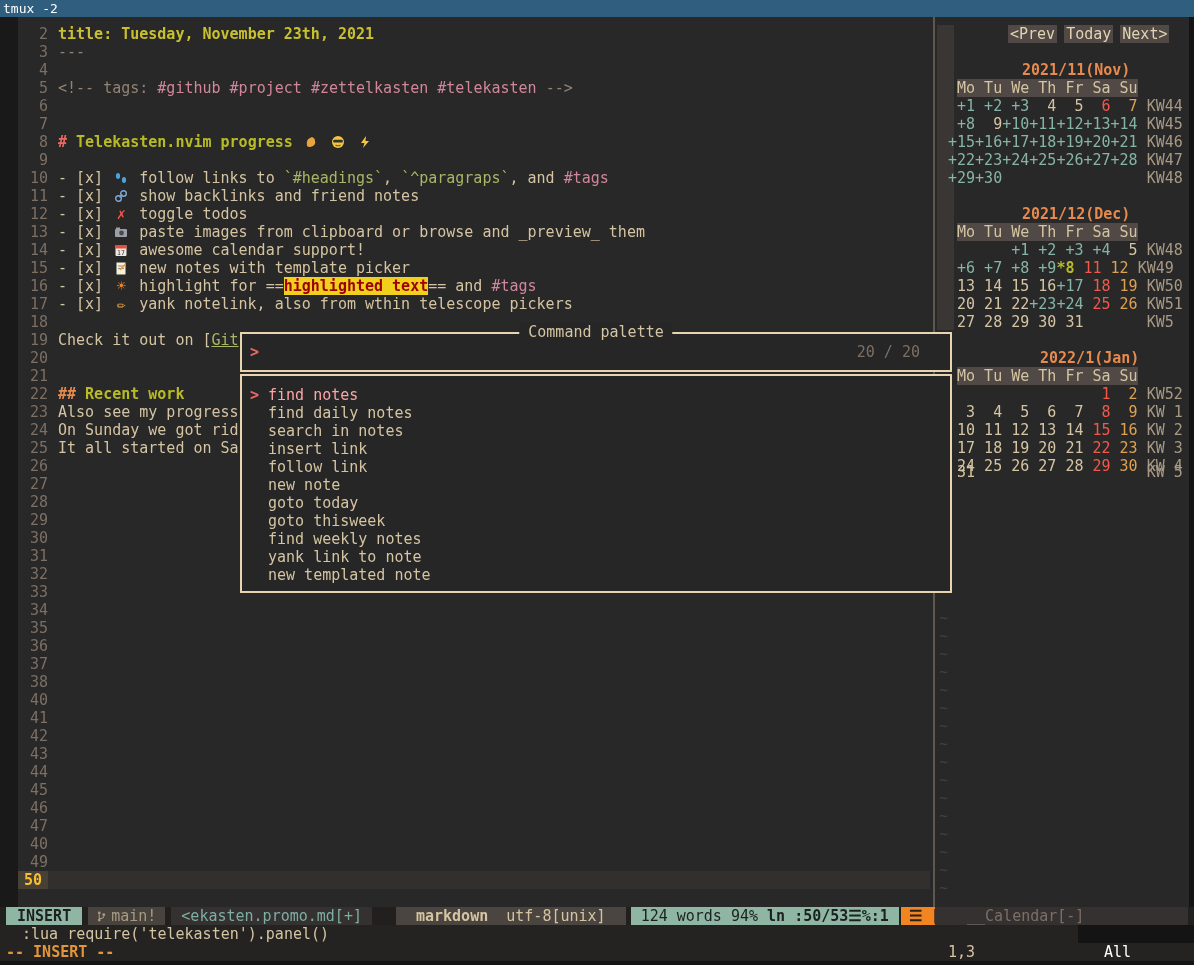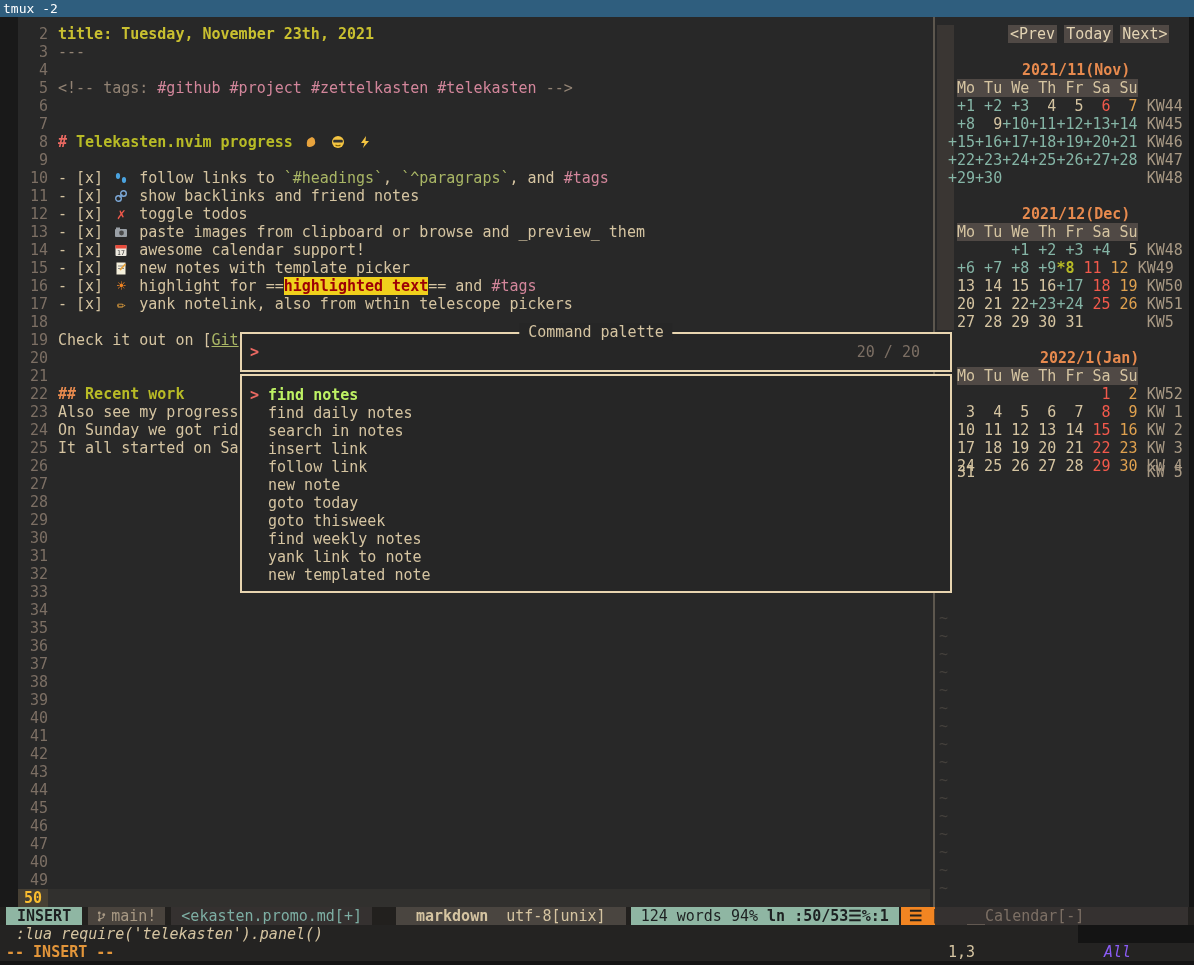--- a/index.html
+++ b/index.html
@@ -53,42 +53,42 @@
   .pbox{position:relative;border:2px solid #e8d5b0;background:#262626;box-sizing:border-box;}
   #pbox1{height:40px;}
   #ptitle{position:absolute;top:-11px;left:50%;transform:translateX(-50%);
           background:#262626;padding:0 9px;color:#d5c4a1;}
   #promptrow{display:flex;align-items:center;height:100%;padding:0 30px 0 8px;}
   #promptchar{color:#ea6962;font-weight:bold;white-space:pre;}
   #pcounter{margin-left:auto;color:#7c6f64;}
   #pbox2{margin-top:2px;height:219px;padding:10px 0 0 8px;}
   .pitem{height:18px;display:flex;white-space:pre;color:#d5c4a1;}
   .pitem .caret{display:inline-block;width:18px;color:#ea6962;font-weight:bold;}
-  .pitem.sel .label{color:#bef264;font-weight:bold;}
+  .pitem.sel .label{color:#fca5a5;font-weight:normal;}
   
   #statusbar{position:absolute;left:0;top:907px;width:1194px;height:18px;background:#22201e;}
   #sbleft{position:absolute;left:6px;top:0;height:18px;display:flex;align-items:stretch;}
   .seg{display:flex;align-items:center;height:18px;white-space:pre;}
   .seg-mode{background:#8fb6a3;color:#1d2021;font-weight:bold;padding:0 11px;}
   .seg-branch{background:#49433d;color:#a89984;padding:0 9px;margin-left:6px;}
   .seg-branch svg{margin-right:5px;}
   .seg-file{background:#353130;color:#7daea3;padding:0 10px;margin-left:6px;}
   .seg-ft{background:#4a4540;color:#d5c4a1;padding:0 20px;margin-left:24px;}
   .seg-ft .b{font-weight:bold;}
   .seg-words{background:#8fb6a3;color:#1d2021;padding:0 10px;margin-left:5px;}
   .seg-words .b{font-weight:bold;}
   .seg-buf{background:#f28522;color:#25211c;font-weight:bold;padding:0 8px;margin-left:2px;}
   #calstatus{position:absolute;left:935px;top:0;width:253px;height:18px;background:#353130;
              color:#7c6f64;padding-left:32px;box-sizing:border-box;white-space:pre;}
   
-  #cmdline{position:absolute;left:0;top:925px;width:1078px;height:18px;background:#242322;padding-left:16px;box-sizing:border-box;white-space:pre;font-style:italic;}
+  #cmdline{position:absolute;left:0;top:925px;width:1078px;height:18px;background:#242322;padding-left:22px;box-sizing:border-box;white-space:pre;}
   #modeline{position:absolute;left:0;top:943px;width:1194px;height:18px;background:#242322;}
   #modetext{position:absolute;left:6px;color:#e2953a;font-weight:bold;}
   #rulerpos{position:absolute;left:948px;color:#d5c4a1;}
-  #rulerscroll{position:absolute;left:1104px;color:#8b5cf6;font-style:italic;}
+  #rulerscroll{position:absolute;left:1104px;color:#ffffff;}
 </style>
 </head>
 <body>
 
 <div id="app">
   <div id="titlebar">
     <span>tmux -2</span>
   </div>
 
   <div id="main">
@@ -152,21 +152,20 @@
         <div class="row"><span class="num">29</span><span class="content"></span></div>
         <div class="row"><span class="num">30</span><span class="content"></span></div>
         <div class="row"><span class="num">31</span><span class="content"></span></div>
         <div class="row"><span class="num">32</span><span class="content"></span></div>
         <div class="row"><span class="num">33</span><span class="content"></span></div>
         <div class="row"><span class="num">34</span><span class="content"></span></div>
         <div class="row"><span class="num">35</span><span class="content"></span></div>
         <div class="row"><span class="num">36</span><span class="content"></span></div>
         <div class="row"><span class="num">37</span><span class="content"></span></div>
         <div class="row"><span class="num">38</span><span class="content"></span></div>
-        <div class="row"><span class="num">39</span><span class="content"></span></div>
         <div class="row"><span class="num">40</span><span class="content"></span></div>
         <div class="row"><span class="num">41</span><span class="content"></span></div>
         <div class="row"><span class="num">42</span><span class="content"></span></div>
         <div class="row"><span class="num">43</span><span class="content"></span></div>
         <div class="row"><span class="num">44</span><span class="content"></span></div>
         <div class="row"><span class="num">45</span><span class="content"></span></div>
         <div class="row"><span class="num">46</span><span class="content"></span></div>
         <div class="row"><span class="num">47</span><span class="content"></span></div>
         <div class="row"><span class="num">40</span><span class="content"></span></div>
         <div class="row"><span class="num">49</span><span class="content"></span></div>

